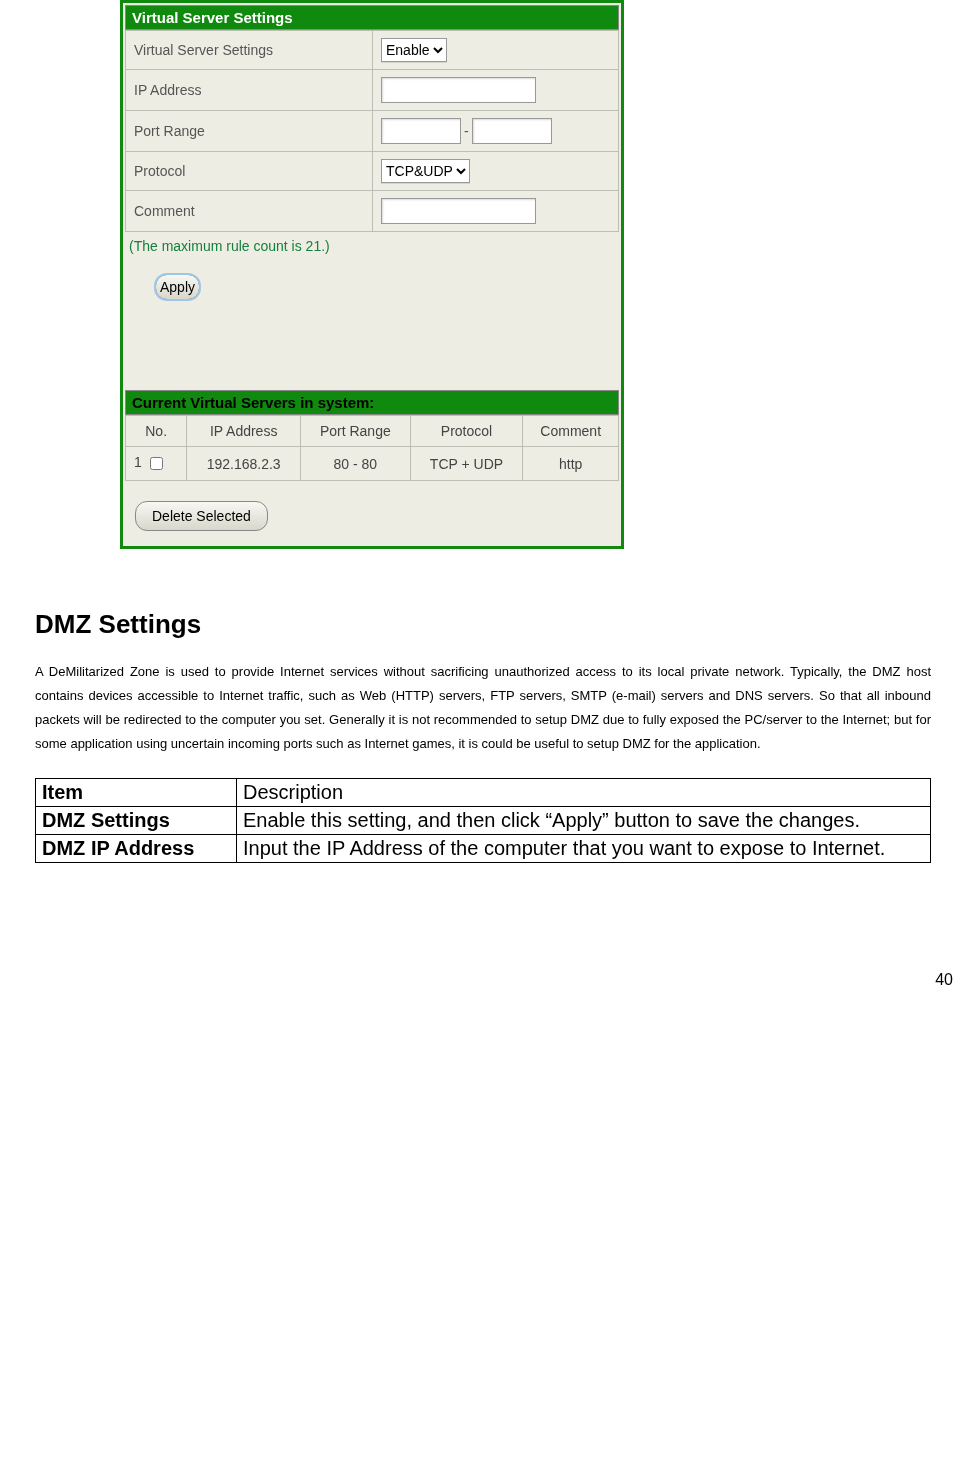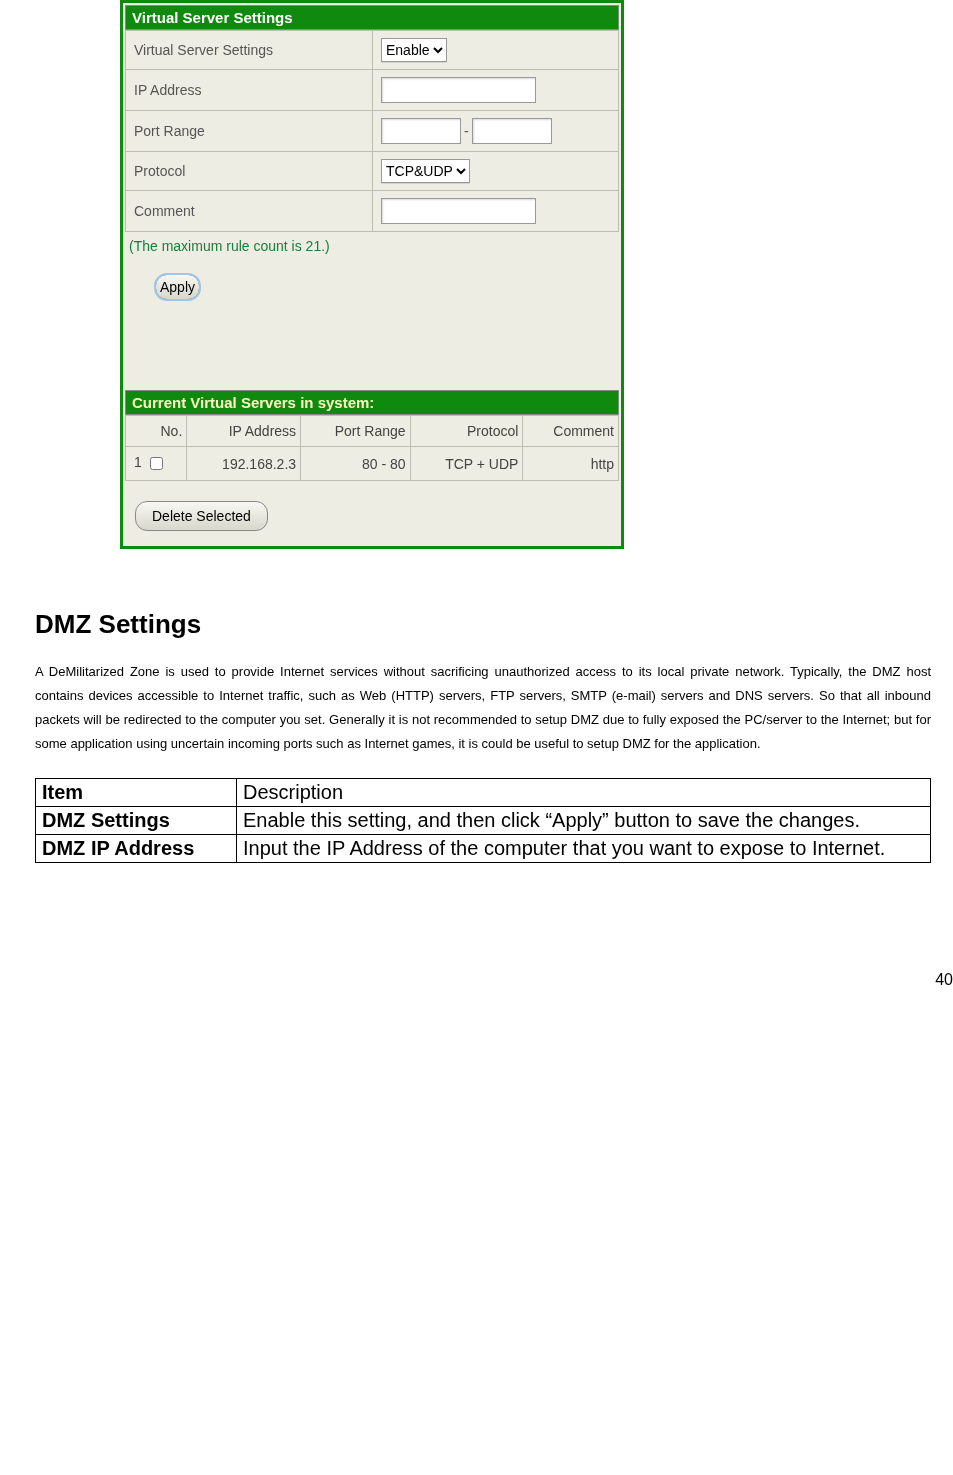--- a/index.html
+++ b/index.html
@@ -82,37 +82,37 @@
       font-size: 14px;
       cursor: pointer;
       outline: 2px solid #9fc5e8;
       outline-offset: -1px;
     }
     .gap {
       height: 90px;
     }
     .list-header {
       background: #108a0e;
-      color: #fef9c3;
+      color: #000000;
       font-weight: bold;
       font-size: 15px;
       padding: 3px 6px;
       border: 1px solid #888;
       margin-top: 0;
     }
     .list-table {
       width: 100%;
       border-collapse: collapse;
     }
     .list-table th, .list-table td {
       border: 1px solid #bcbdb3;
       padding: 7px 4px;
       font-size: 14px;
       color: #444;
-      text-align: right;
+      text-align: center;
       font-weight: normal;
     }
     .list-table td.no-cell {
       text-align: left;
       padding-left: 8px;
     }
     .checkbox3d {
       width: 13px;
       height: 13px;
       vertical-align: middle;

